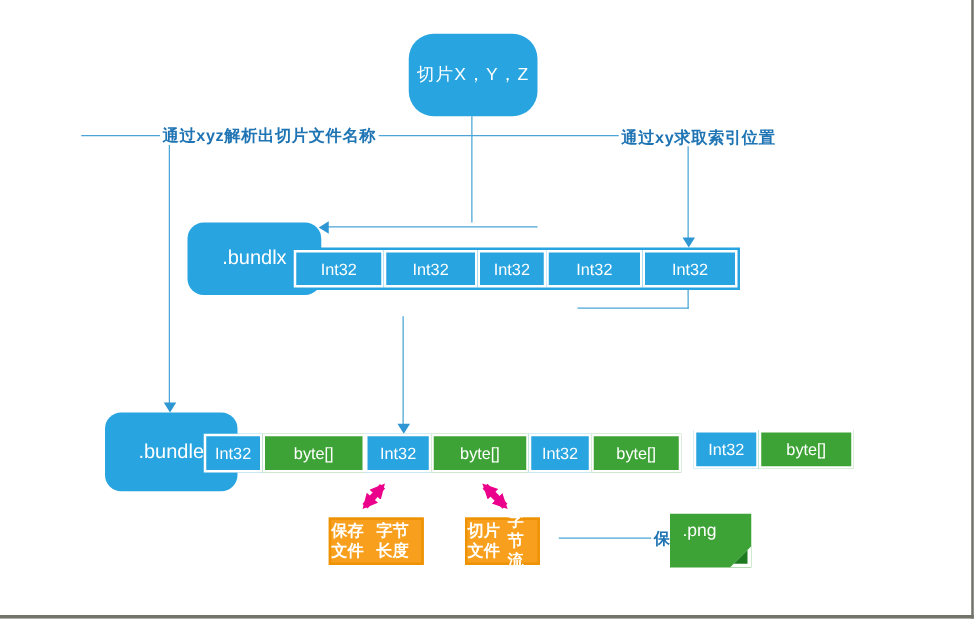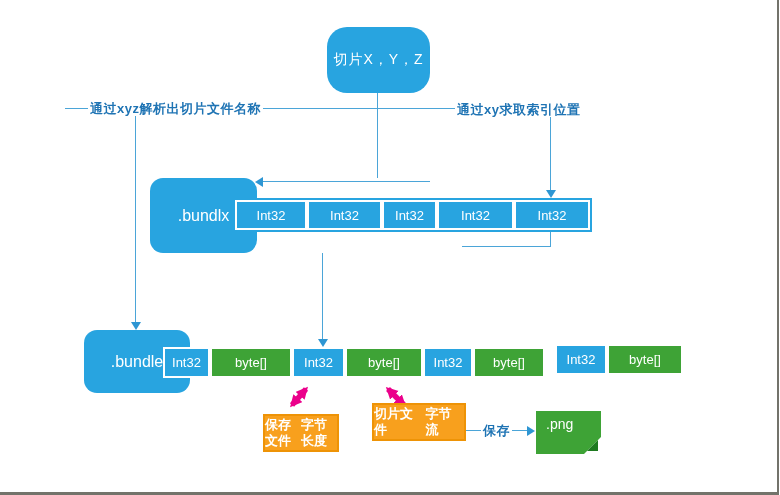--- a/index.html
+++ b/index.html
@@ -3,21 +3,21 @@
 <meta charset="utf-8">
 <style>
   html,body{margin:0;padding:0;background:#fff;font-family:"Liberation Sans","DejaVu Sans",sans-serif;}
   .frame{position:relative;width:777px;height:492px;background:#fff;overflow:hidden;
          border-right:2px solid var(--frame_border,#73736b);border-bottom:3px solid var(--frame_border,#73736b);}
   .hline{position:absolute;height:1px;background:var(--line,#4ba5d8);}
   .vline{position:absolute;width:1px;background:var(--line,#4ba5d8);}
   .arrow-down{position:absolute;width:0;height:0;border-left:5px solid transparent;border-right:5px solid transparent;border-top:8px solid var(--line_strong,#2e96d3);}
   .arrow-left{position:absolute;width:0;height:0;border-top:5px solid transparent;border-bottom:5px solid transparent;border-right:8px solid var(--line_strong,#2e96d3);}
   .arrow-right{position:absolute;width:0;height:0;border-top:5px solid transparent;border-bottom:5px solid transparent;border-left:8px solid var(--line_strong,#2e96d3);}
-  .lbl{position:absolute;color:var(--label_text,#1f74b4);background:#fff;font-size:13px;font-weight:bold;letter-spacing:.5px;line-height:15px;padding:0 2px;white-space:nowrap;}
+  .lbl{position:absolute;color:var(--label_text,#1f74b4);background:#fff;font-size:13px;font-weight:bold;letter-spacing:.5px;line-height:15px;padding:0 2px;white-space:nowrap;margin-left:40px;}
   .node{position:absolute;background:var(--blue,#28a4e0);color:#fff;border-radius:13px;display:flex;align-items:center;justify-content:center;font-size:16px;}
   .node.top{border-radius:20px;font-size:14px;letter-spacing:1px;}
   .strip{position:absolute;background:var(--blue,#28a4e0);}
   .cell{position:absolute;box-sizing:border-box;border:2px solid #fff;color:#fff;display:flex;align-items:center;justify-content:center;font-size:13px;}
   .cell.blue{background:var(--blue,#28a4e0);}
   .cell.green{background:var(--green,#3ea336);}
   .orange{position:absolute;background:var(--orange,#f8a01d);border:2px solid var(--orange_border,#ee9306);box-sizing:border-box;color:#fff;font-size:13px;font-weight:bold;display:flex;flex-direction:row;align-items:center;justify-content:center;line-height:16px;}
   .png-node{position:absolute;background:var(--green,#3ea336);color:#fff;font-size:14px;padding:5px 0 0 10px;box-sizing:border-box;}
   .pink-arrow{position:absolute;}
 </style>
@@ -41,21 +41,21 @@
   <div class="hline" style="left:447px;top:430px;width:82px"></div>
   <div class="arrow-right" style="left:527px;top:426px"></div>
 
   <div class="lbl" style="left:88px;top:101px">通过xyz解析出切片文件名称</div>
   <div class="lbl" style="left:455px;top:102px">通过xy求取索引位置</div>
   <div class="lbl" style="left:481px;top:423px">保存</div>
 
   <div class="node top" style="left:327px;top:27px;width:103px;height:66px">切片X，Y，Z</div>
 
   <div class="strip" style="left:233px;top:198px;width:359px;height:34px"></div>
-  <div class="node" style="left:150px;top:178px;width:107px;height:75px">.bundlx</div>
+  <div class="node" style="left:150px;top:178px;width:107px;height:58px">.bundlx</div>
   <div class="cell blue" style="left:235px;top:200px;width:72px;height:30px">Int32</div>
   <div class="cell blue" style="left:307px;top:200px;width:75px;height:30px">Int32</div>
   <div class="cell blue" style="left:382px;top:200px;width:55px;height:30px">Int32</div>
   <div class="cell blue" style="left:437px;top:200px;width:77px;height:30px">Int32</div>
   <div class="cell blue" style="left:514px;top:200px;width:76px;height:30px">Int32</div>
 
   <div class="node" style="left:84px;top:330px;width:106px;height:63px">.bundle</div>
   <div class="cell blue" style="left:163px;top:347px;width:47px;height:31px">Int32</div>
   <div class="cell green" style="left:210px;top:347px;width:82px;height:31px">byte[]</div>
   <div class="cell blue" style="left:292px;top:347px;width:53px;height:31px">Int32</div>
@@ -77,21 +77,21 @@
     <line x1="25" y1="9" x2="11" y2="25" stroke="#eb008b" stroke-width="5.5" marker-start="url(#mStart)" marker-end="url(#mEnd)"></line>
   </svg>
   <svg class="pink-arrow" style="left:377px;top:380px" width="38" height="36" viewBox="0 0 38 36">
     <line x1="11" y1="9" x2="27" y2="25" stroke="#eb008b" stroke-width="5.5" marker-start="url(#mStart)" marker-end="url(#mEnd)"></line>
   </svg>
 
   <div class="orange" style="left:263px;top:414px;width:76px;height:38px">
     <div>保存文件</div>
     <div>字节长度</div>
   </div>
-  <div class="orange" style="left:372px;top:403px;width:94px;height:38px">
+  <div class="orange" style="left:372px;top:414px;width:60px;height:38px">
     <div>切片文件</div>
     <div>字节流</div>
   </div>
 
   <div class="png-node" style="left:536px;top:411px;width:65px;height:43px">
     <span>.png</span>
     <svg width="22" height="22" style="position:absolute;right:0;bottom:0">
       <polygon points="22,5 22,22 5,22" fill="#ffffff"></polygon>
       <polygon points="19,8 8,19 19,19" fill="#1e7a20"></polygon>
     </svg>

